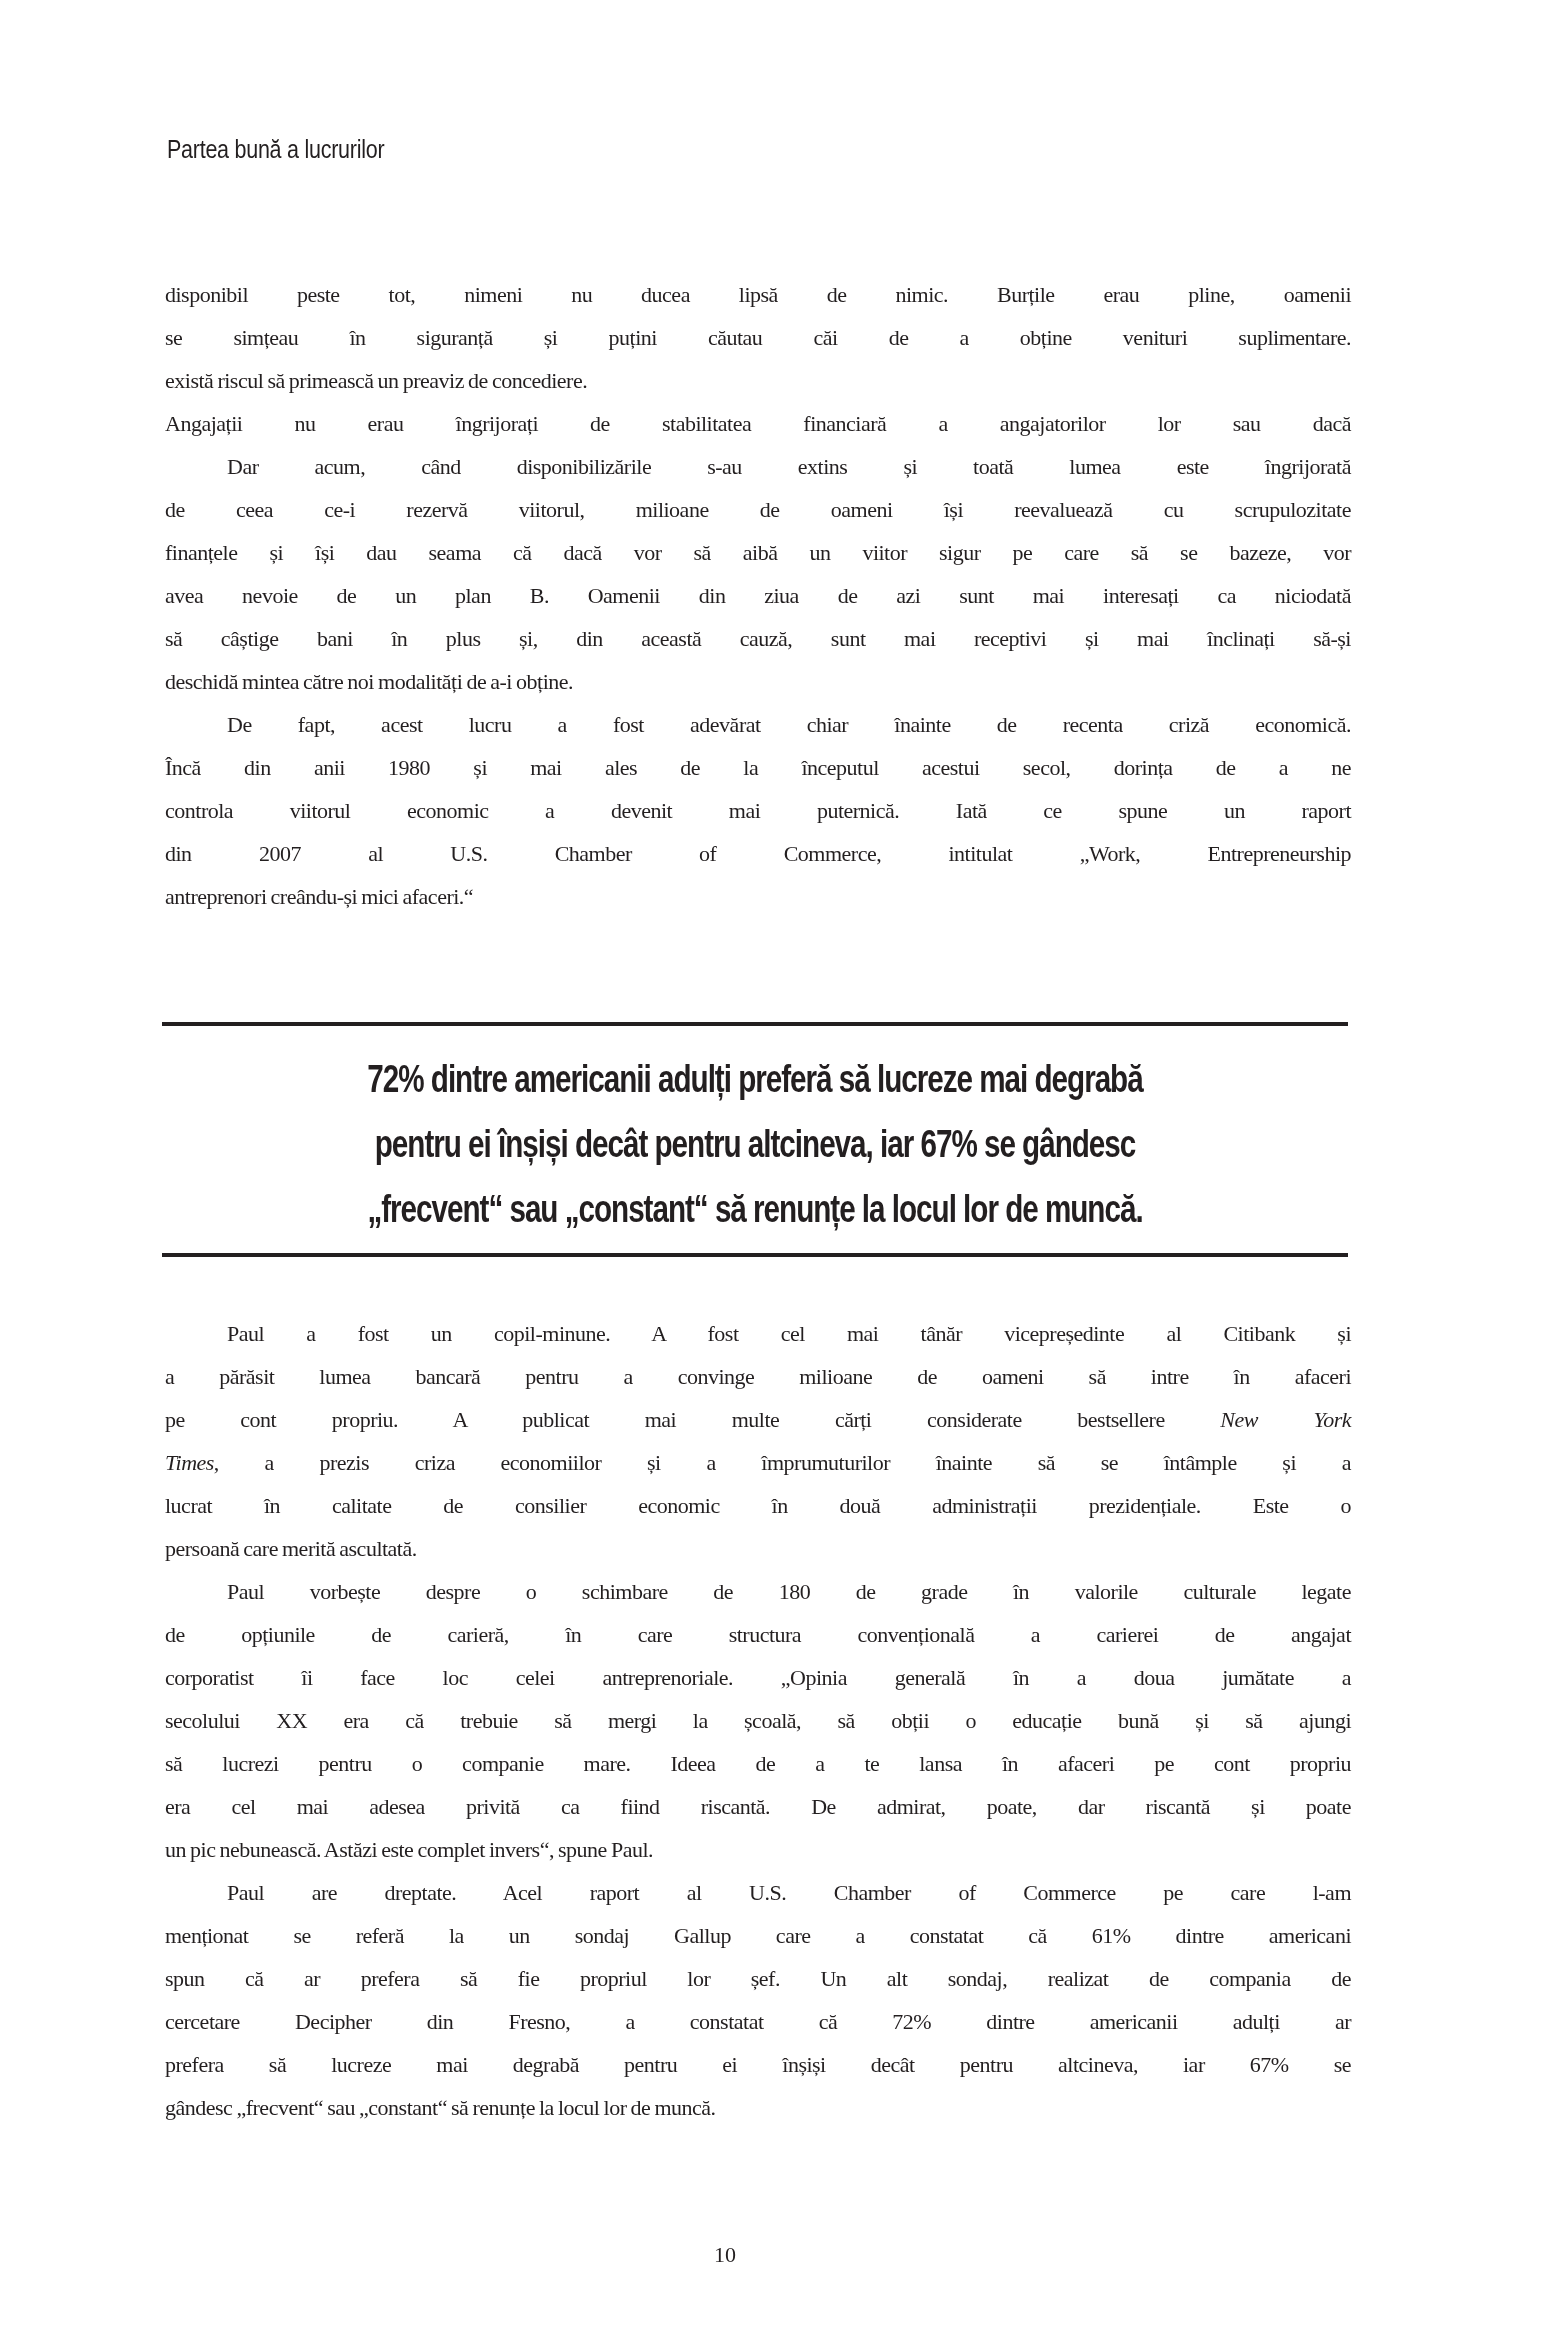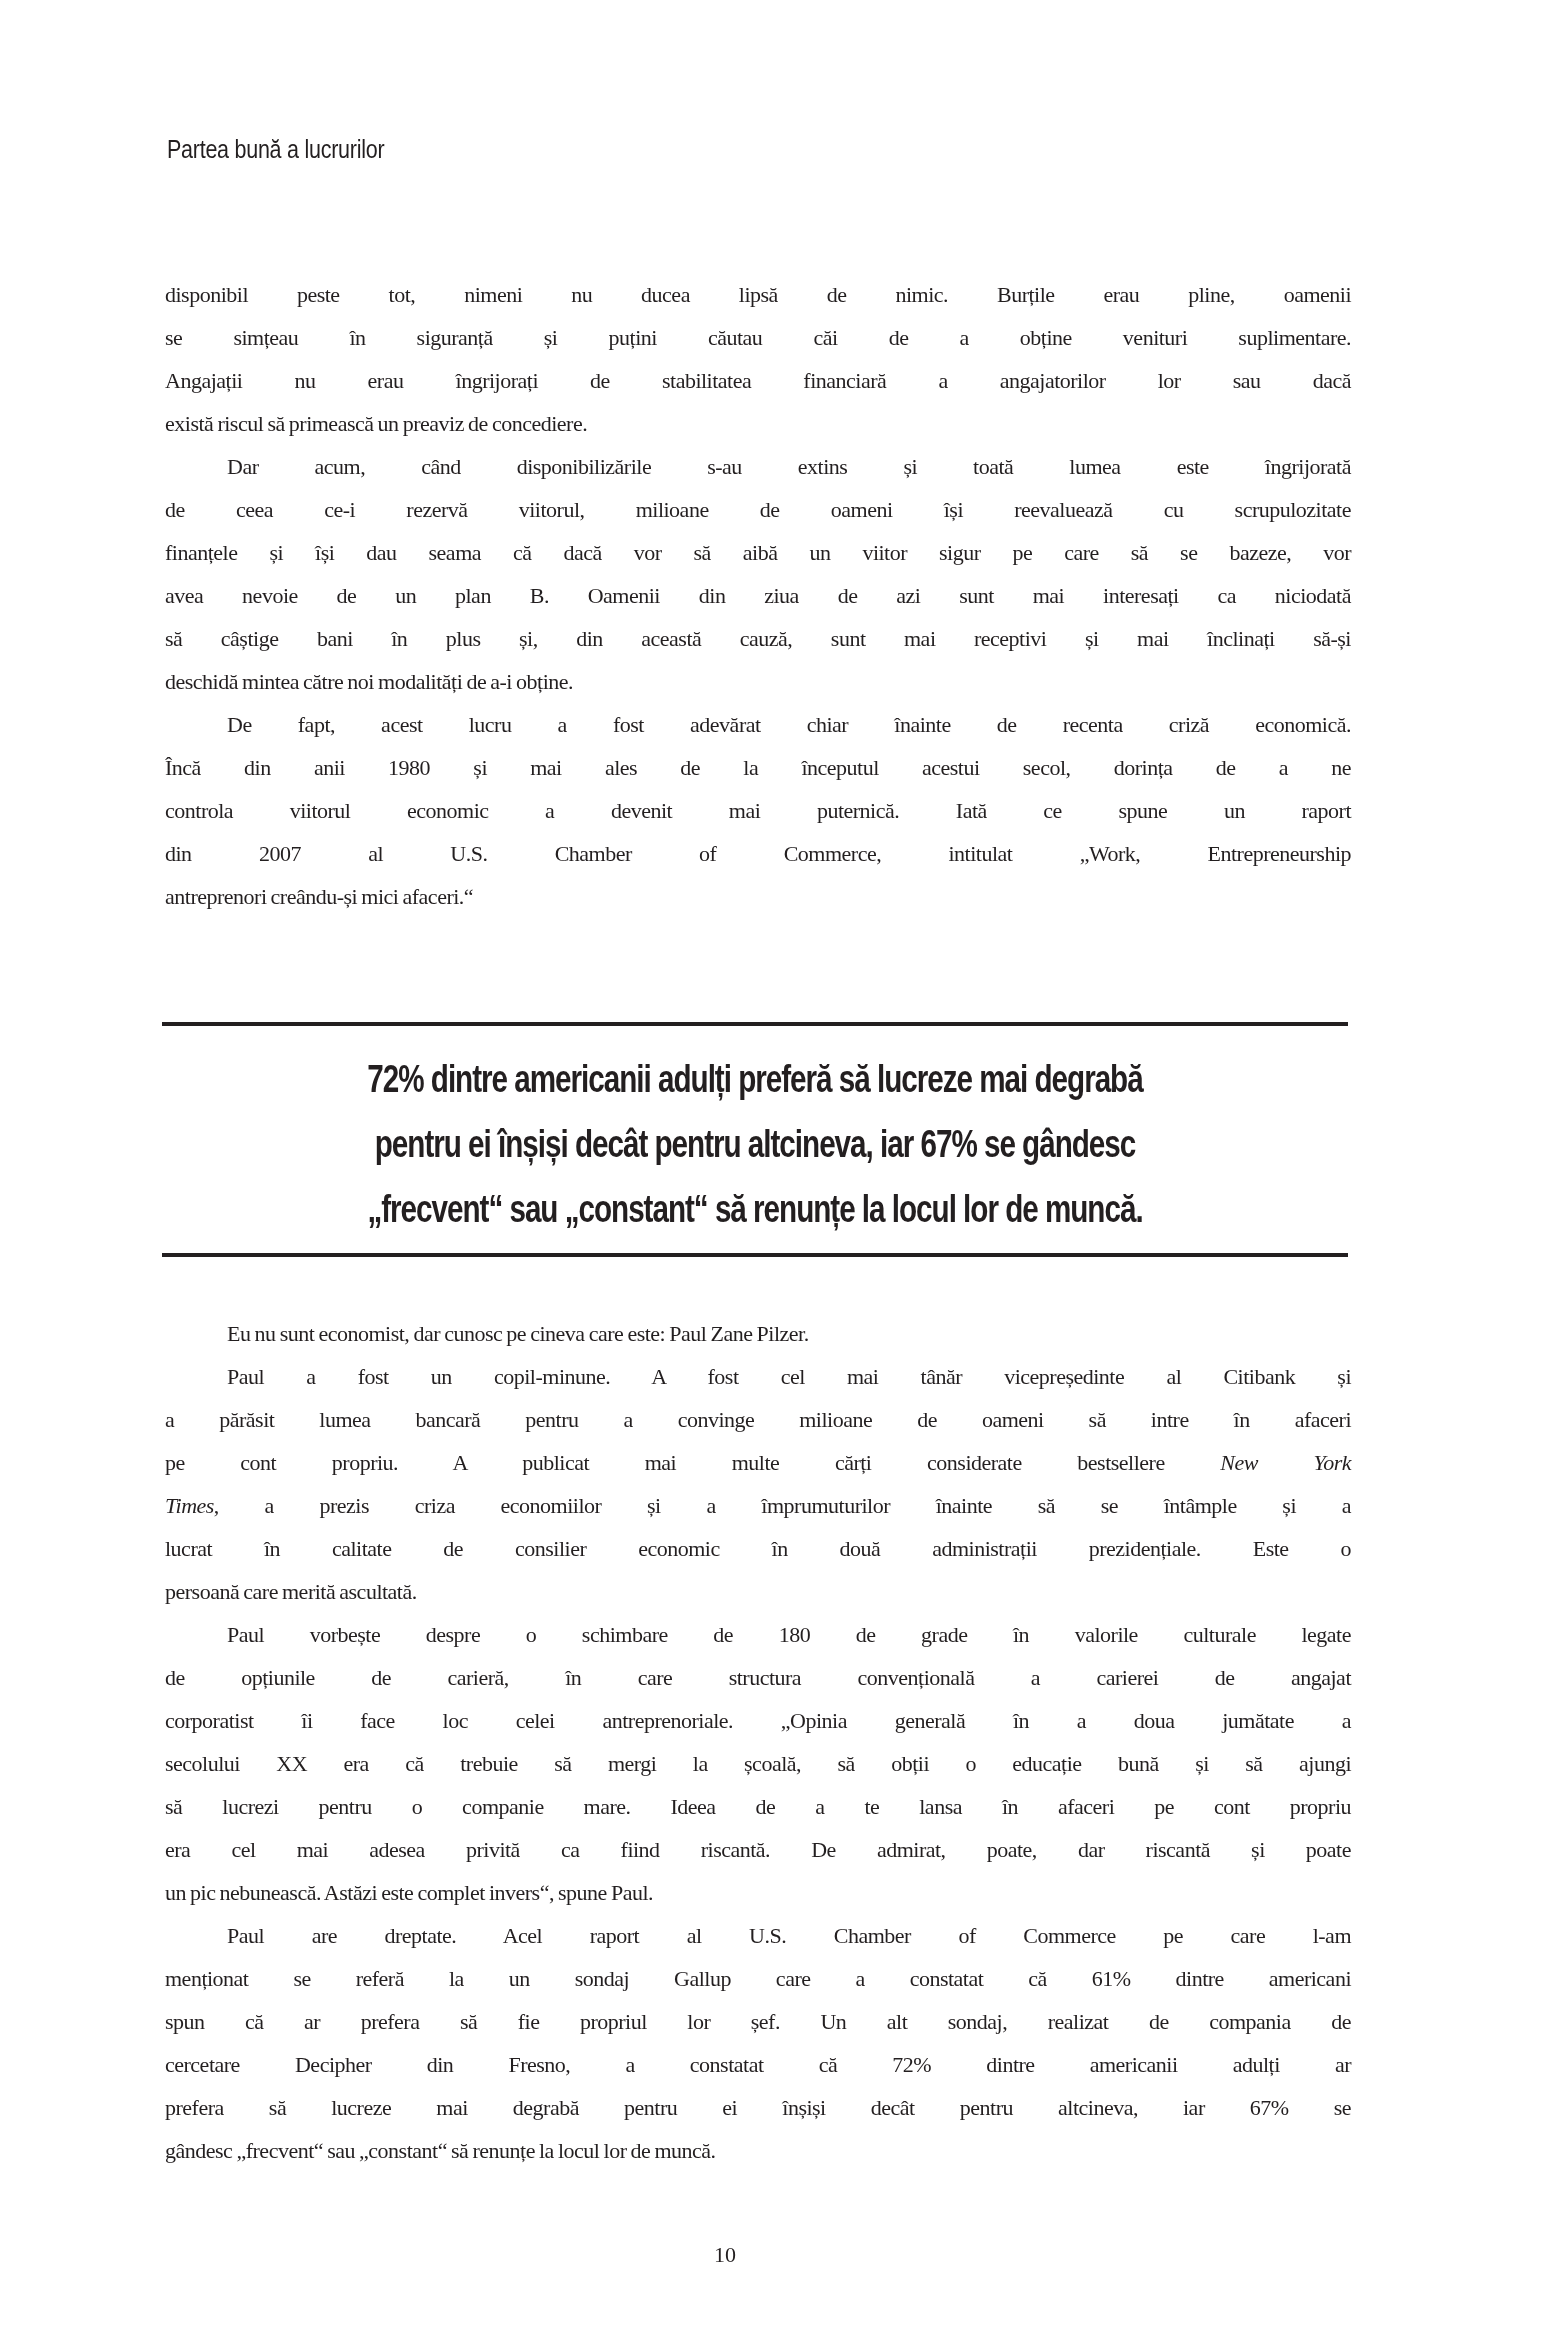--- a/index.html
+++ b/index.html
@@ -36,22 +36,22 @@
   }
 </style>
 </head>
 <body>
 
 <div class="running-head">Partea bună a lucrurilor</div>
 
 <div class="text-block" id="block-1">
     <span class="ln"><span>disponibil peste tot, nimeni nu ducea lipsă de nimic. Burțile erau pline, oamenii</span></span>
     <span class="ln"><span>se simțeau în siguranță și puțini căutau căi de a obține venituri suplimentare.</span></span>
+    <span class="ln last"><span>există riscul să primească un preaviz de concediere.</span></span>
     <span class="ln"><span>Angajații nu erau îngrijorați de stabilitatea financiară a angajatorilor lor sau dacă</span></span>
-    <span class="ln last"><span>există riscul să primească un preaviz de concediere.</span></span>
     <span class="ln indent"><span>Dar acum, când disponibilizările s-au extins și toată lumea este îngrijorată</span></span>
     <span class="ln"><span>de ceea ce-i rezervă viitorul, milioane de oameni își reevaluează cu scrupulozitate</span></span>
     <span class="ln"><span>finanțele și își dau seama că dacă vor să aibă un viitor sigur pe care să se bazeze, vor</span></span>
     <span class="ln"><span>avea nevoie de un plan B. Oamenii din ziua de azi sunt mai interesați ca niciodată</span></span>
     <span class="ln"><span>să câștige bani în plus și, din această cauză, sunt mai receptivi și mai înclinați să-și</span></span>
     <span class="ln last"><span>deschidă mintea către noi modalități de a-i obține.</span></span>
     <span class="ln indent"><span>De fapt, acest lucru a fost adevărat chiar înainte de recenta criză economică.</span></span>
     <span class="ln"><span>Încă din anii 1980 și mai ales de la începutul acestui secol, dorința de a ne</span></span>
     <span class="ln"><span>controla viitorul economic a devenit mai puternică. Iată ce spune un raport</span></span>
     <span class="ln"><span>din 2007 al U.S. Chamber of Commerce, intitulat „Work, Entrepreneurship</span></span>
@@ -60,21 +60,20 @@
 
 <div class="rule" id="rule-top"></div>
 <div class="pull-quote">
   <span class="pq-line">72% dintre americanii adulți preferă să lucreze mai degrabă</span>
   <span class="pq-line">pentru ei înșiși decât pentru altcineva, iar 67% se gândesc</span>
   <span class="pq-line">„frecvent“ sau „constant“ să renunțe la locul lor de muncă.</span>
 </div>
 <div class="rule" id="rule-bottom"></div>
 
 <div class="text-block" id="block-2">
-    <span class="ln indent last"><span>Eu nu sunt economist, dar cunosc pe cineva care este: Paul Zane Pilzer.</span></span>
     <span class="ln indent"><span>Paul a fost un copil-minune. A fost cel mai tânăr vicepreședinte al Citibank și</span></span>
     <span class="ln"><span>a părăsit lumea bancară pentru a convinge milioane de oameni să intre în afaceri</span></span>
     <span class="ln"><span>pe cont propriu. A publicat mai multe cărți considerate bestsellere</span> <span class="ital">New York</span></span>
     <span class="ln"><span class="ital">Times</span><span>, a prezis criza economiilor și a împrumuturilor înainte să se întâmple și a</span></span>
     <span class="ln"><span>lucrat în calitate de consilier economic în două administrații prezidențiale. Este o</span></span>
     <span class="ln last"><span>persoană care merită ascultată.</span></span>
     <span class="ln indent"><span>Paul vorbește despre o schimbare de 180 de grade în valorile culturale legate</span></span>
     <span class="ln"><span>de opțiunile de carieră, în care structura convențională a carierei de angajat</span></span>
     <span class="ln"><span>corporatist îi face loc celei antreprenoriale. „Opinia generală în a doua jumătate a</span></span>
     <span class="ln"><span>secolului XX era că trebuie să mergi la școală, să obții o educație bună și să ajungi</span></span>

